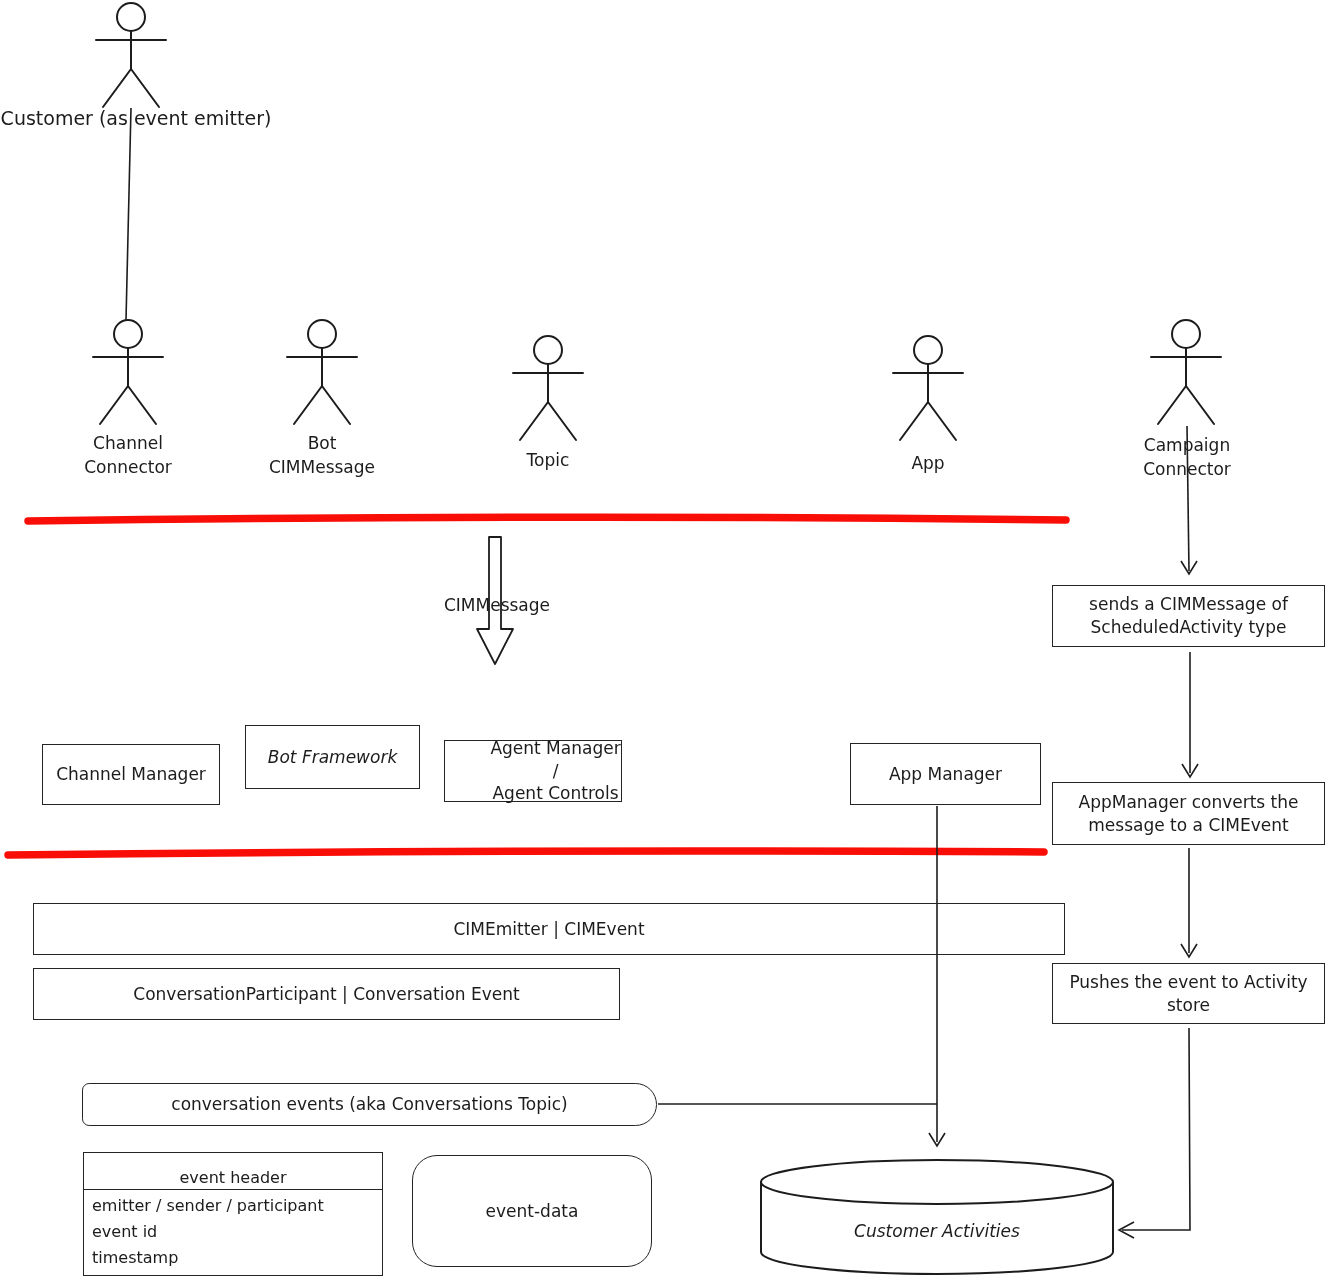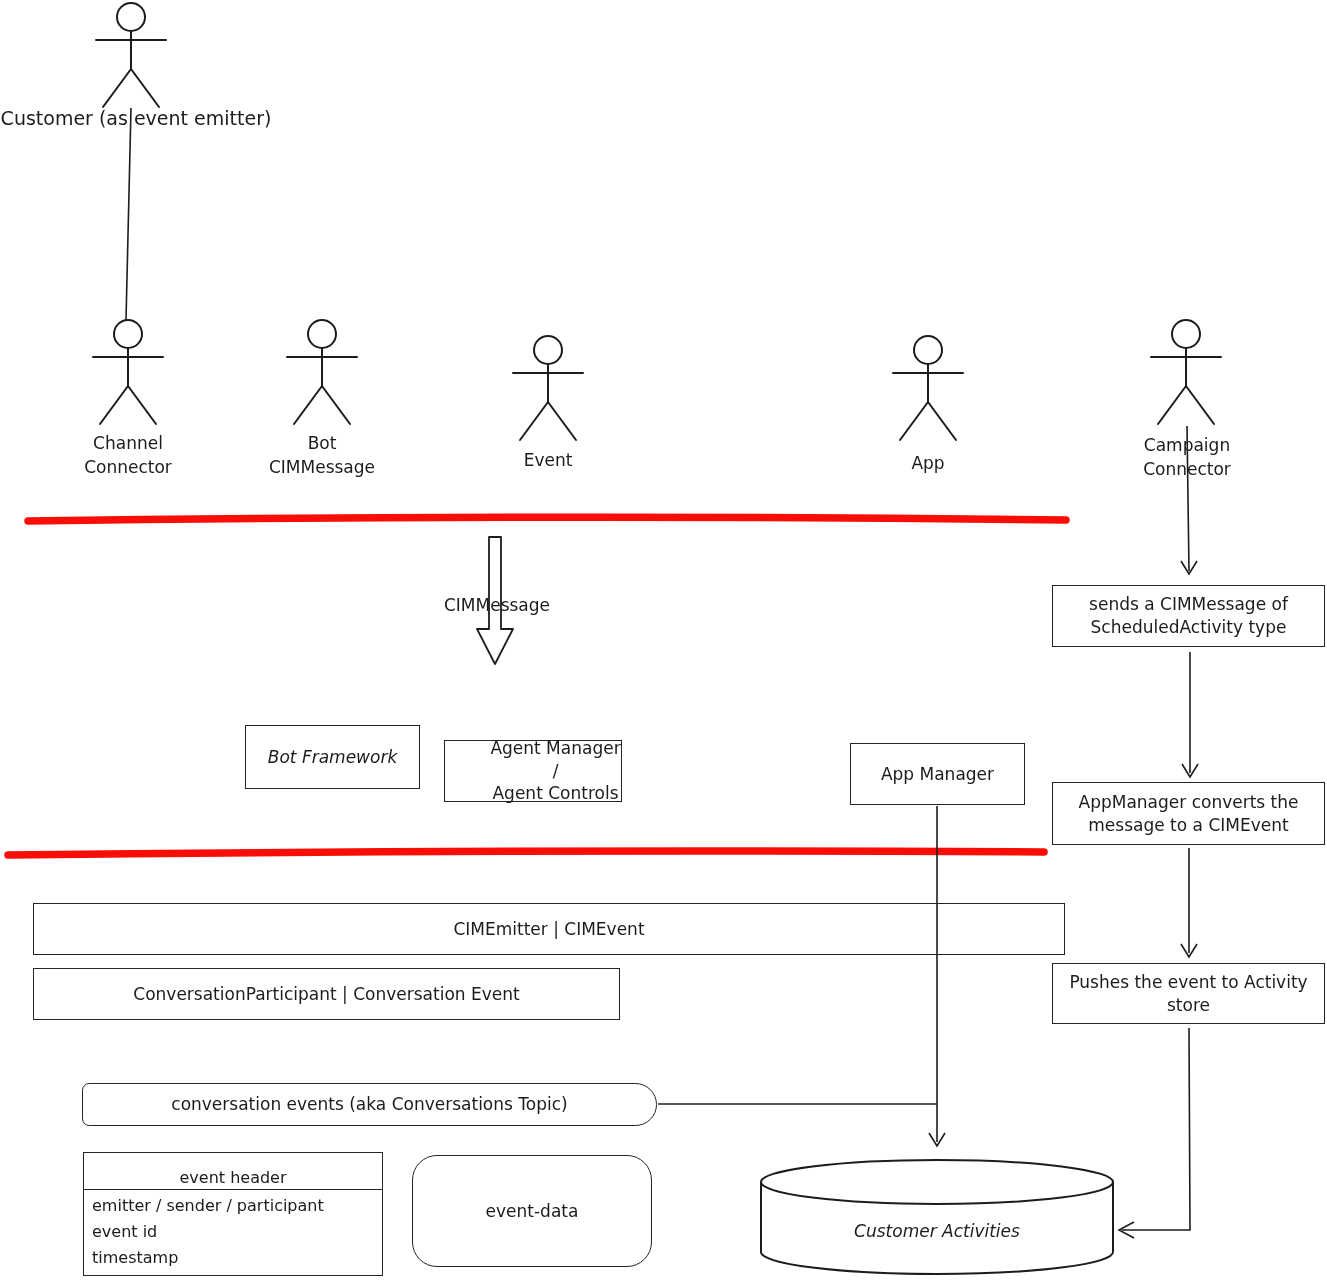--- a/index.html
+++ b/index.html
@@ -107,30 +107,31 @@
       <line x1="1113" y1="1182" x2="1113" y2="1252"></line>
       <path d="M761,1252 A176,22 0 0 0 1113,1252"></path>
     </g>
   </svg>
 
   <div class="lbl" style="left:136px;top:105px;font-size:19px;">Customer (as event emitter)</div>
   <div class="lbl" style="left:128px;top:432px;">Channel
 Connector</div>
   <div class="lbl" style="left:322px;top:432px;">Bot
 CIMMessage</div>
-  <div class="lbl" style="left:548px;top:449px;">Event</div>
+  <div class="lbl" style="left:548px;top:449px;">Topic</div>
   <div class="lbl" style="left:928px;top:452px;">App</div>
   <div class="lbl" style="left:1187px;top:434px;">Campaign Connector</div>
 
   <div class="lbl" style="left:497px;top:594px;">CIMMessage</div>
 
+  <div class="box" style="left:42px;top:744px;width:178px;height:61px;">Channel Manager</div>
   <div class="box" style="left:245px;top:725px;width:175px;height:64px;font-style:italic;">Bot Framework</div>
   <div class="box" style="left:444px;top:740px;width:178px;height:62px;padding-left:45px;">Agent Manager /
 Agent Controls</div>
-  <div class="box" style="left:850px;top:743px;width:175px;height:62px;">App Manager</div>
+  <div class="box" style="left:850px;top:743px;width:191px;height:62px;">App Manager</div>
 
   <div class="box" style="left:1052px;top:585px;width:273px;height:62px;">sends a CIMMessage of
 ScheduledActivity type</div>
   <div class="box" style="left:1052px;top:782px;width:273px;height:63px;">AppManager converts the
 message to a CIMEvent</div>
   <div class="box" style="left:1052px;top:963px;width:273px;height:61px;">Pushes the event to Activity
 store</div>
 
   <div class="box" style="left:33px;top:968px;width:587px;height:52px;">ConversationParticipant | Conversation Event</div>
   <div class="box" style="left:33px;top:903px;width:1032px;height:52px;">CIMEmitter | CIMEvent</div>

